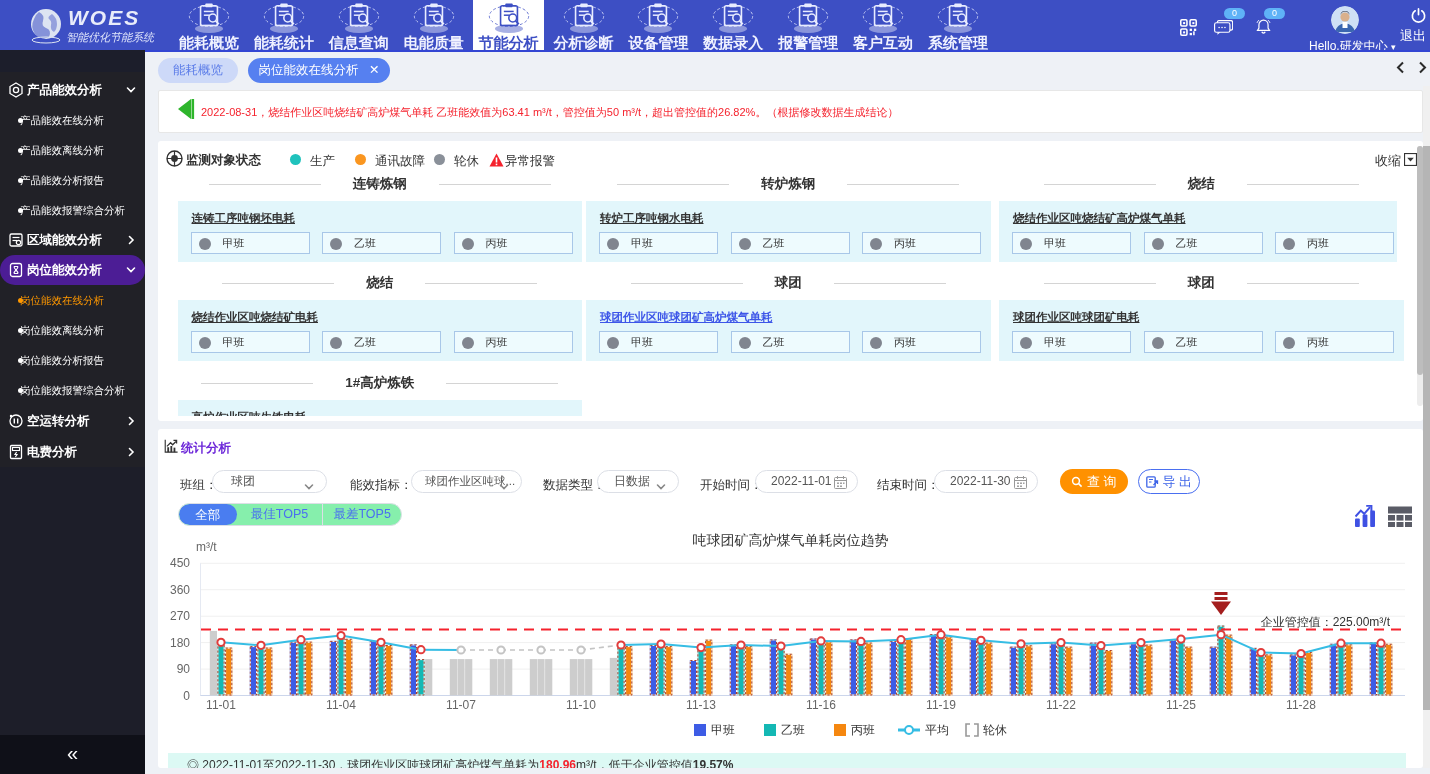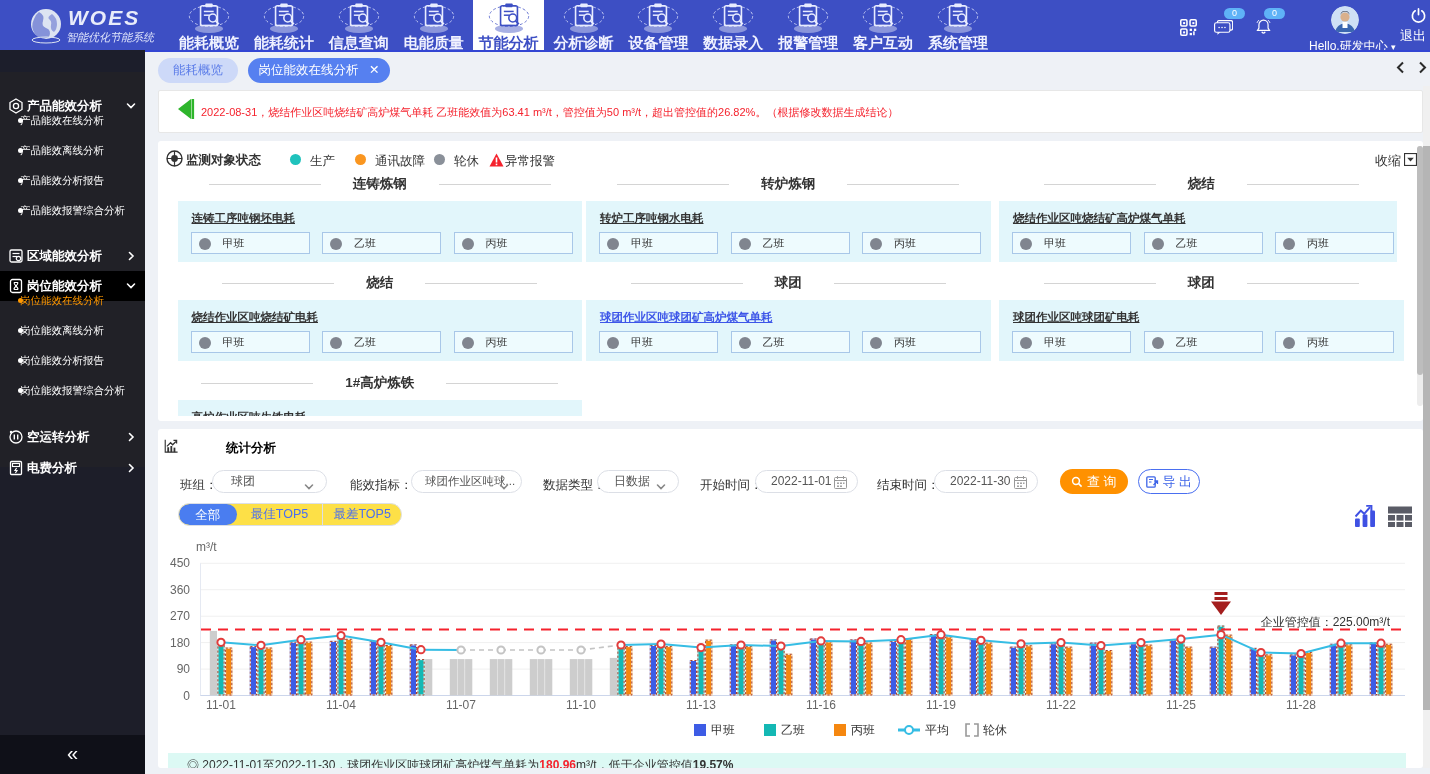--- a/index.html
+++ b/index.html
@@ -16,21 +16,21 @@
 .ric { position:absolute; }
 .badge { position:absolute; width:21px; height:11px; background:#5fb2f7; border-radius:6px; color:#fff; font-size:9px; text-align:center; line-height:11px; }
 .avatar { position:absolute; left:1331px; top:6px; width:28px; height:28px; border-radius:50%; overflow:hidden; }
 .hello { position:absolute; left:1297px; top:38px; font-size:12px; color:#fff;margin-left:12px; }
 .logout { position:absolute; left:1400px; top:27px; font-size:13px; color:#fff; white-space:nowrap; }
 
 .side { position:absolute; left:0; top:50px; width:145px; height:724px; background:#212127; z-index:20; }
 .side .topstrip { position:absolute; left:0; top:0; width:145px; height:22px; background:#1c1e2b; }
 .side .below { position:absolute; left:0; top:417px; width:145px; height:268px; background:#1d1e29; }
 .side .foot { position:absolute; left:0; top:685px; width:145px; height:39px; background:#0f1018; color:#fff; text-align:center; font-size:17px; line-height:36px; letter-spacing:-3px; }
-.mparent { position:absolute; left:0; width:145px; height:30px; color:#fff; font-size:12.5px; font-weight:bold; line-height:30px;margin-top:16px; }
+.mparent { position:absolute; left:0; width:145px; height:30px; color:#fff; font-size:12.5px; font-weight:bold; line-height:30px; }
 .micon { position:absolute; left:8px; top:7px; line-height:0; font-size:0; }
 .mparent > span:nth-child(2) { position:absolute; left:27px; white-space:nowrap; }
 .mchev { position:absolute; right:9px; top:10px; line-height:0; font-size:0; }
 .mchild { position:absolute; left:0; width:145px; height:30px; color:#fff; font-size:10.5px; line-height:30px; }
 .bullet { position:absolute; left:18px; top:12.5px; width:5px; height:5px; border-radius:50%; background:#fff; }
 .mchild { padding-left:20px; }
 .mchild.act { color:#ff9800; }
 .mchild.act .bullet { background:#ff9800; }
 
 .main { position:absolute; left:145px; top:50px; width:1285px; height:724px; background:#eef1f6; }
@@ -57,28 +57,28 @@
 .gline { width:112px; height:1px; background:#d4d4d4; }
 .gtxt { font-size:13.5px; font-weight:bold; color:#333; }
 .gpanel { position:absolute; top:25px; height:61px; background:#e2f6fb; }
 .glink { position:absolute; left:14px; top:10px; font-size:11.5px; font-weight:bold; text-decoration:underline; white-space:nowrap; }
 .sbox { position:absolute; top:31px; width:119px; height:22px; background:#eefbfe; border:1px solid #a8c7e8; font-size:11px; color:#333; line-height:20px; padding-left:31px; }
 .sbox .dot { position:absolute; left:7px; top:4.5px; width:12px; height:12px; border-radius:50%; background:#80858f; }
 
 .innersb { position:absolute; left:1259px; top:5px; width:6px; height:260px; background:#ededed; border-radius:3px; }
 .innersb .th { position:absolute; left:0; top:0; width:6px; height:229px; background:#bdbdbd; border-radius:3px; }
 
-.shead { position:absolute; left:26px; top:11px; font-size:12.5px; font-weight:bold; color:#000000;margin-left:45px; }
+.shead { position:absolute; left:26px; top:11px; font-size:12.5px; font-weight:bold; color:#6d28d9; }
 .flabel { position:absolute; top:48px; font-size:12.5px; color:#333; }
 .fpill { position:absolute; top:41px; height:23px; border:1px solid #dcdfe6; border-radius:12px; background:#fff; font-size:12px; color:#555; line-height:21px; white-space:nowrap; overflow:hidden; }
 .fpill .cv { position:absolute; right:12px; top:7px; }
 .fpill .cal { position:absolute; right:10px; top:4px; }
 .btnq { position:absolute; left:902px; top:40px; width:68px; height:25px; background:#ff9100; border-radius:13px; color:#fff; font-size:13px; text-align:center; line-height:25px; }
 .btne { position:absolute; left:980px; top:40px; width:62px; height:25px; background:#fff; border:1px solid #4a6ff0; border-radius:13px; color:#3d64e8; font-size:13px; text-align:center; line-height:23px; }
-.seg { position:absolute; left:20px; top:74px; width:224px; height:23px; border:1px solid #dcdfe6; border-radius:12px; background:#fde047; overflow:hidden; display:flex; }
+.seg { position:absolute; left:20px; top:74px; width:224px; height:23px; border:1px solid #dcdfe6; border-radius:12px; background:#86efac; overflow:hidden; display:flex; }
 .seg div { font-size:12.5px; line-height:21px; text-align:center; color:#4a6ff0; }
 .seg .s1 { width:58px; background:#4a7df0; color:#fff; border-radius:12px; line-height:23px; }
 .seg .s2 { width:87px; border-right:1px solid #dcdfe6; }
 .seg .s3 { width:78px; }
 .ctitle { position:absolute; left:0; top:103px; width:1265px; text-align:center; font-size:14px; color:#333; }
 .munit { position:absolute; left:38px; top:111px; font-size:12px; color:#666; }
 .cicons { position:absolute; left:1197px; top:76px; }
 .sumbar { position:absolute; left:10px; top:324px; width:1238px; height:15px; background:#dcf9f4; overflow:hidden; }
 .sumbar .t { position:absolute; left:19px; top:4px; font-size:12px; color:#333; white-space:nowrap; }
 
@@ -277,21 +277,21 @@
           <rect x="2" y="2" width="12" height="12" rx="1.5" fill="none" stroke="#fff" stroke-width="1.3"></rect>
           <line x1="4.5" y1="5.5" x2="11.5" y2="5.5" stroke="#fff" stroke-width="1.2"></line>
           <line x1="4.5" y1="8.5" x2="9" y2="8.5" stroke="#fff" stroke-width="1.2"></line>
           <circle cx="10.5" cy="10.5" r="2.2" fill="none" stroke="#fff" stroke-width="1.2"></circle>
         </svg></span>
       <span>区域能效分析</span>
       <span class="mchev"><svg width="10" height="10" viewBox="0 0 10 10">
           <path d="M3.5 1.5 L7 5 L3.5 8.5" fill="none" stroke="#fff" stroke-width="1.6" stroke-linecap="round"></path>
         </svg></span>
     </div>
-    <div class="mparent" style="top:205px;background:#000000;">
+    <div class="mparent" style="top:205px;background:#4c1d95;border-radius:15px;">
       <span class="micon"><svg width="16" height="16" viewBox="0 0 16 16">
           <rect x="2.5" y="1.5" width="11" height="13" rx="2" fill="none" stroke="#fff" stroke-width="1.3"></rect>
           <path d="M6 4.5 h4 M6 4.5 c0 3 4 4 4 7 M10 4.5 c0 3 -4 4 -4 7 M6 11.5 h4" fill="none" stroke="#fff" stroke-width="1.1"></path>
         </svg></span>
       <span>岗位能效分析</span>
       <span class="mchev"><svg width="10" height="10" viewBox="0 0 10 10">
           <path d="M1.5 3 L5 6.5 L8.5 3" fill="none" stroke="#fff" stroke-width="1.6" stroke-linecap="round"></path>
         </svg></span>
     </div>
     <div class="mchild act" style="top:235px"><span class="bullet"></span>岗位能效在线分析</div>
@@ -524,20 +524,21 @@
       <g fill="#5a5c66">
           <rect x="33" y="1.5" width="24" height="7"></rect>
           <rect x="33" y="10" width="7" height="5.6"></rect>
           <rect x="41.5" y="10" width="7" height="5.6"></rect>
           <rect x="50" y="10" width="7" height="5.6"></rect>
           <rect x="33" y="17" width="7" height="5"></rect>
           <rect x="41.5" y="17" width="7" height="5"></rect>
           <rect x="50" y="17" width="7" height="5"></rect>
         </g>
     </svg>
+    <div class="ctitle">吨球团矿高炉煤气单耗岗位趋势</div>
     <div class="munit">m³/t</div>
     <div style="position:absolute;left:0px;top:126px;width:1265px;height:199px"><svg width="1265" height="199" viewBox="0 0 1265 199" font-family="Liberation Sans, sans-serif">
           <line x1="42" y1="114.1" x2="1247" y2="114.1" stroke="#f0f0f0" stroke-width="1"></line>
           <line x1="42" y1="87.6" x2="1247" y2="87.6" stroke="#f0f0f0" stroke-width="1"></line>
           <line x1="42" y1="61.2" x2="1247" y2="61.2" stroke="#f0f0f0" stroke-width="1"></line>
           <line x1="42" y1="34.7" x2="1247" y2="34.7" stroke="#f0f0f0" stroke-width="1"></line>
           <line x1="42" y1="8.3" x2="1247" y2="8.3" stroke="#f0f0f0" stroke-width="1"></line>
           <text x="32" y="144.5" font-size="12" fill="#666" text-anchor="end">0</text>
           <text x="32" y="118.1" font-size="12" fill="#666" text-anchor="end">90</text>
           <text x="32" y="91.6" font-size="12" fill="#666" text-anchor="end">180</text>

